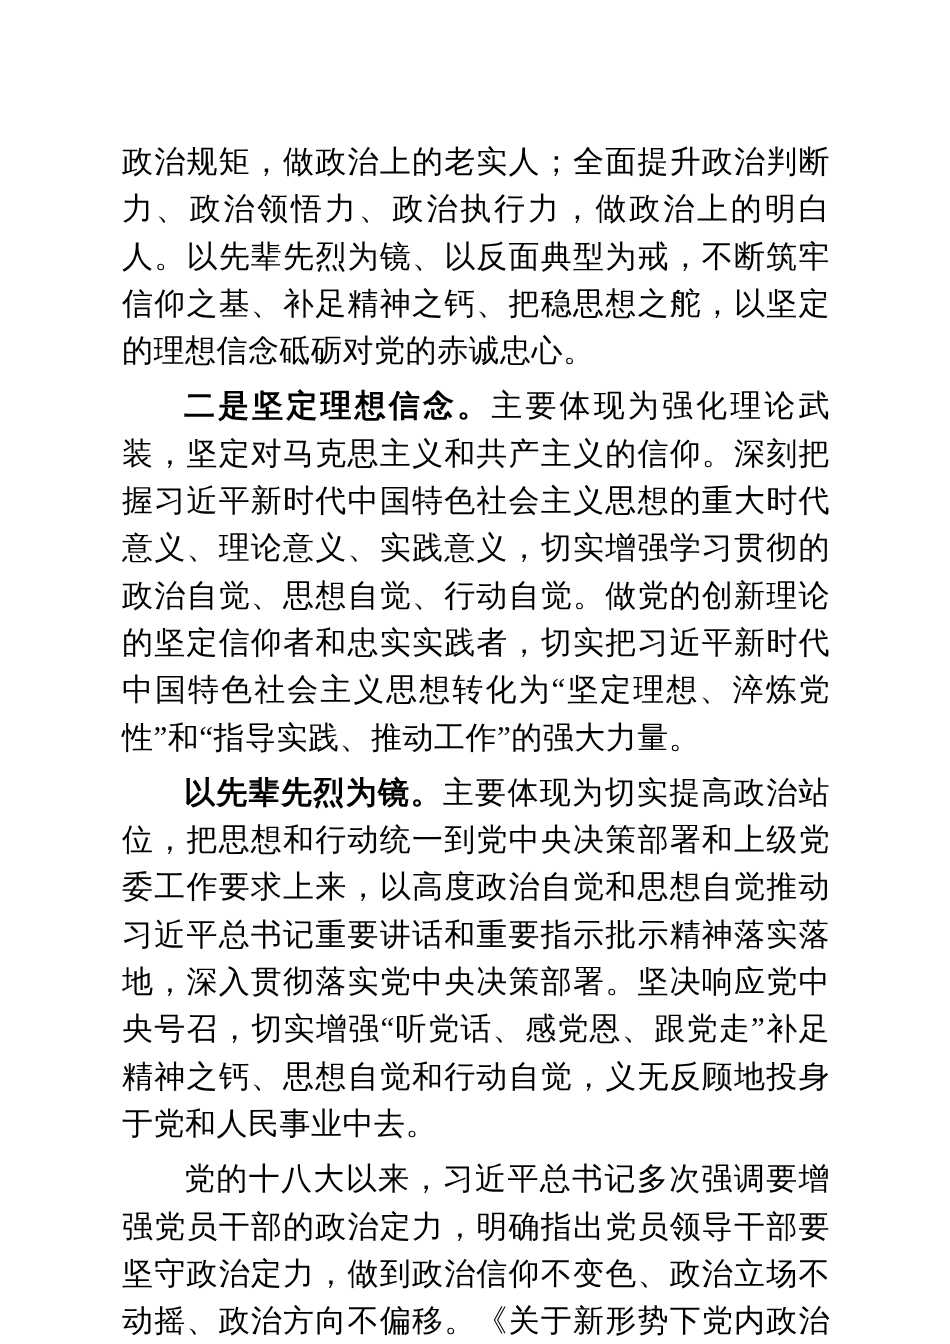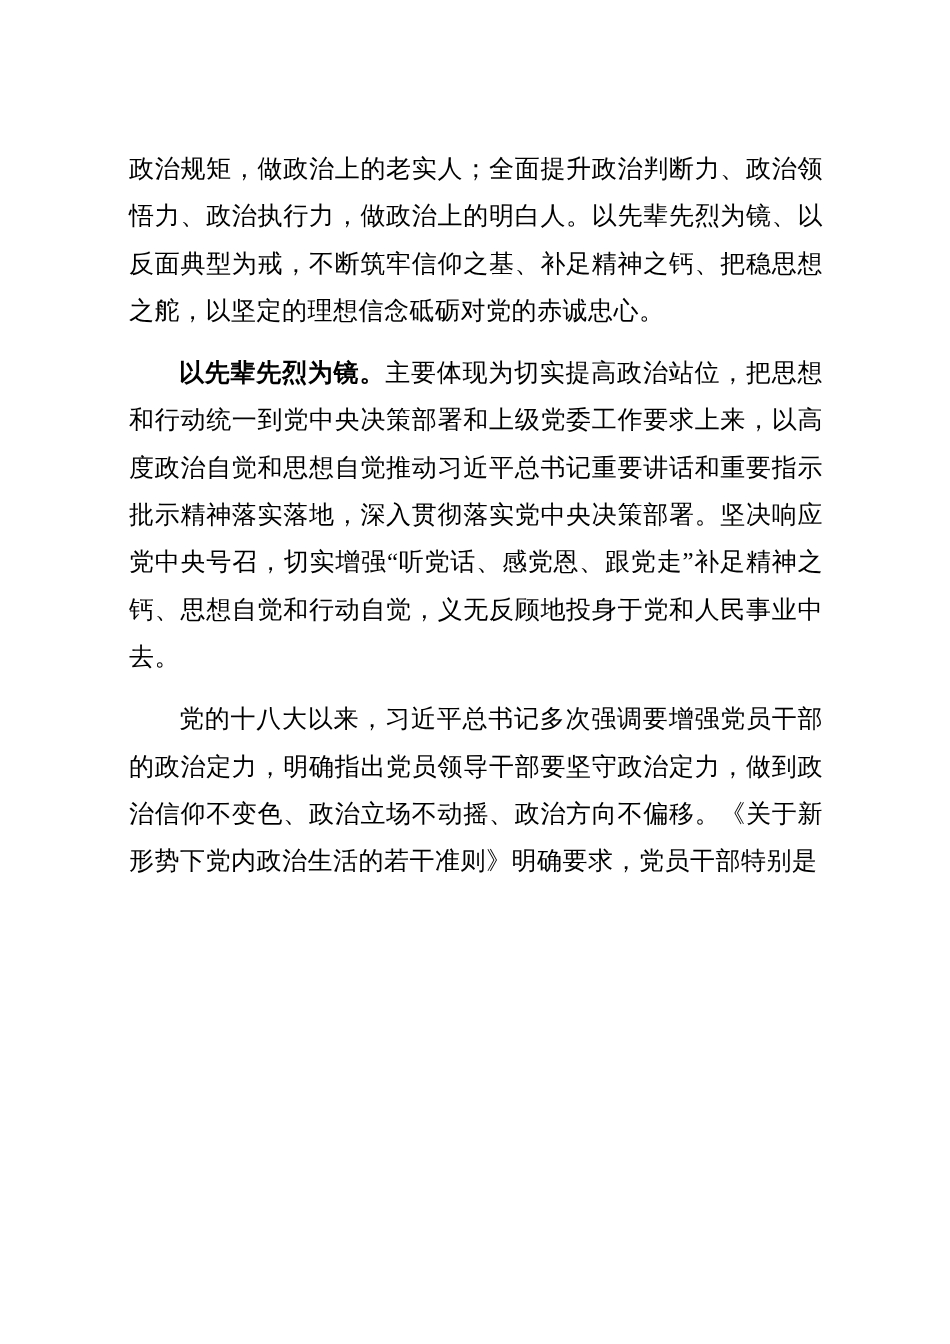--- a/index.html
+++ b/index.html
@@ -14,22 +14,22 @@
       color: #000000;
     }
     .page {
       width: 950px;
       min-height: 1344px;
       box-sizing: border-box;
       padding: 130px 112px 80px 114px;
       background: #ffffff;
     }
     .doc p {
-      margin: 15px;
-      font-size: 25px;
+      margin: 8px;
+      font-size: 31px;
       line-height: 47.3px;
       text-align: justify;
       text-align-last: left;
       letter-spacing: 0.5px;
       word-break: break-all;
     }
     .doc p.indent {
       text-indent: 2em;
     }
     .seg.bold {
@@ -40,16 +40,17 @@
       font-family: "Liberation Sans", "DejaVu Sans", sans-serif;
       letter-spacing: 1px;
     }
   </style>
 </head>
 <body>
 
 <div class="page">
   <div class="doc" id="doc-content">
       <p class="body"><span class="seg">政治规矩，做政治上的老实人；全面提升政治判断力、政治领悟力、政治执行力，做政治上的明白人。以先辈先烈为镜、以反面典型为戒，不断筑牢信仰之基、补足精神之钙、把稳思想之舵，以坚定的理想信念砥砺对党的赤诚忠心。</span></p>
+      <p class="body indent"><span class="seg bold">二是坚定理想信念。</span><span class="seg">主要体现为强化理论武装，坚定对马克思主义和共产主义的信仰。深刻把握习近平新时代中国特色社会主义思想的重大时代意义、理论意义、实践意义，切实增强学习贯彻的政治自觉、思想自觉、行动自觉。做党的创新理论的坚定信仰者和忠实实践者，切实把习近平新时代中国特色社会主义思想转化为“坚定理想、淬炼党性”和“指导实践、推动工作”的强大力量。</span></p>
       <p class="body indent"><span class="seg bold">以先辈先烈为镜。</span><span class="seg">主要体现为切实提高政治站位，把思想和行动统一到党中央决策部署和上级党委工作要求上来，以高度政治自觉和思想自觉推动习近平总书记重要讲话和重要指示批示精神落实落地，深入贯彻落实党中央决策部署。坚决响应党中央号召，切实增强“听党话、感党恩、跟党走”补足精神之钙、思想自觉和行动自觉，义无反顾地投身于党和人民事业中去。</span></p>
       <p class="body indent"><span class="seg">党的十八大以来，习近平总书记多次强调要增强党员干部的政治定力，明确指出党员领导干部要坚守政治定力，做到政治信仰不变色、政治立场不动摇、政治方向不偏移。《关于新形势下党内政治生活的若干准则》明确要求，党员干部特别是</span></p>
     </div>
 </div>
 
 </body></html>

